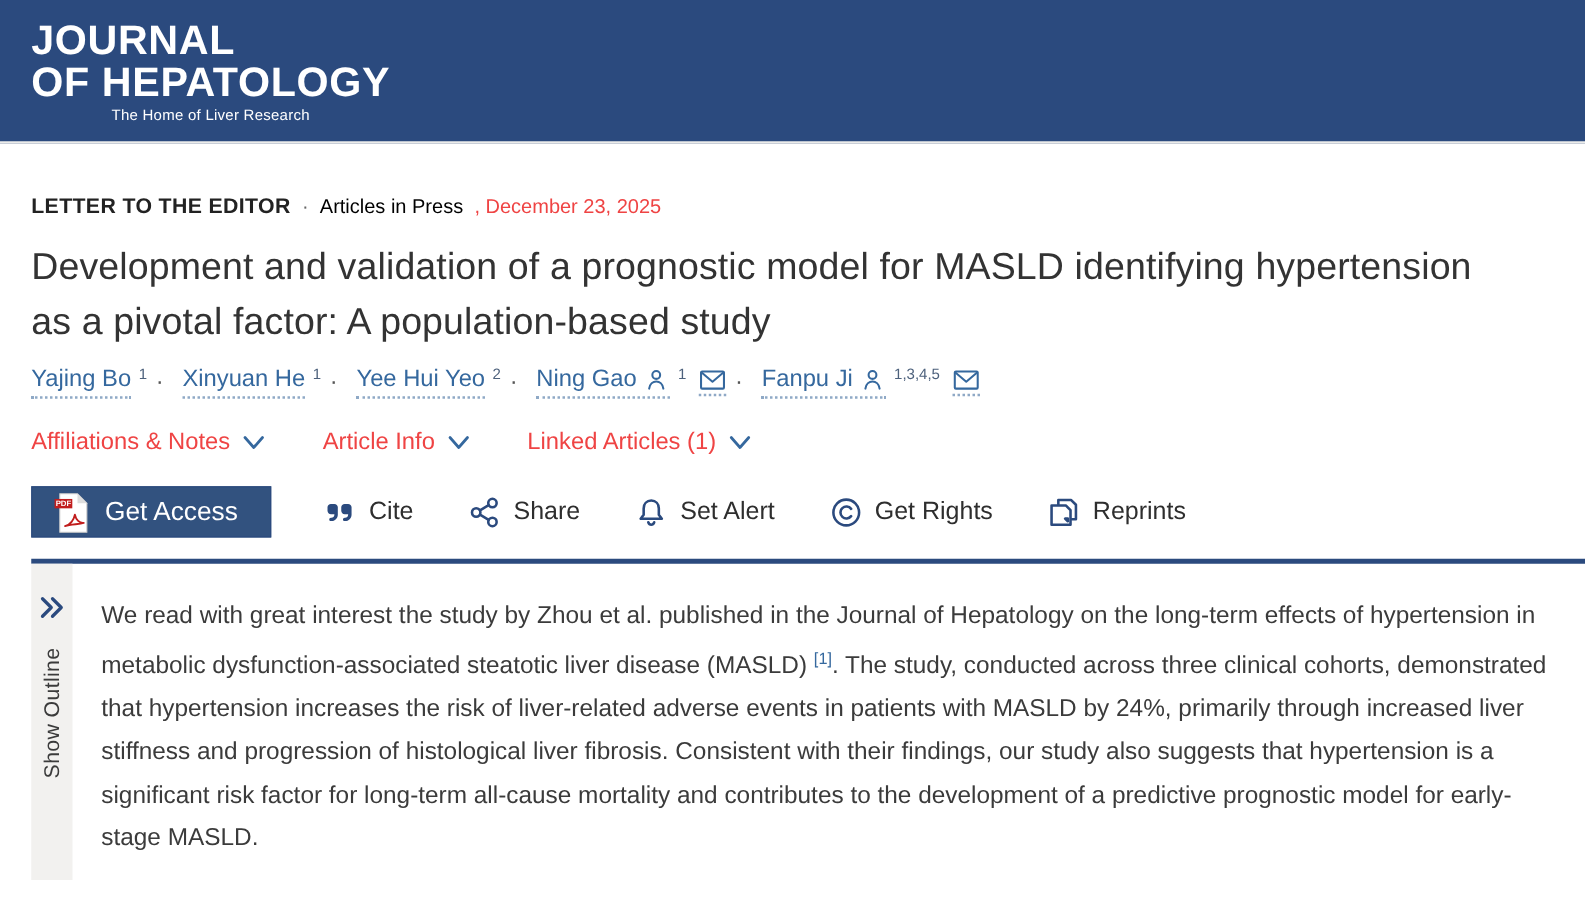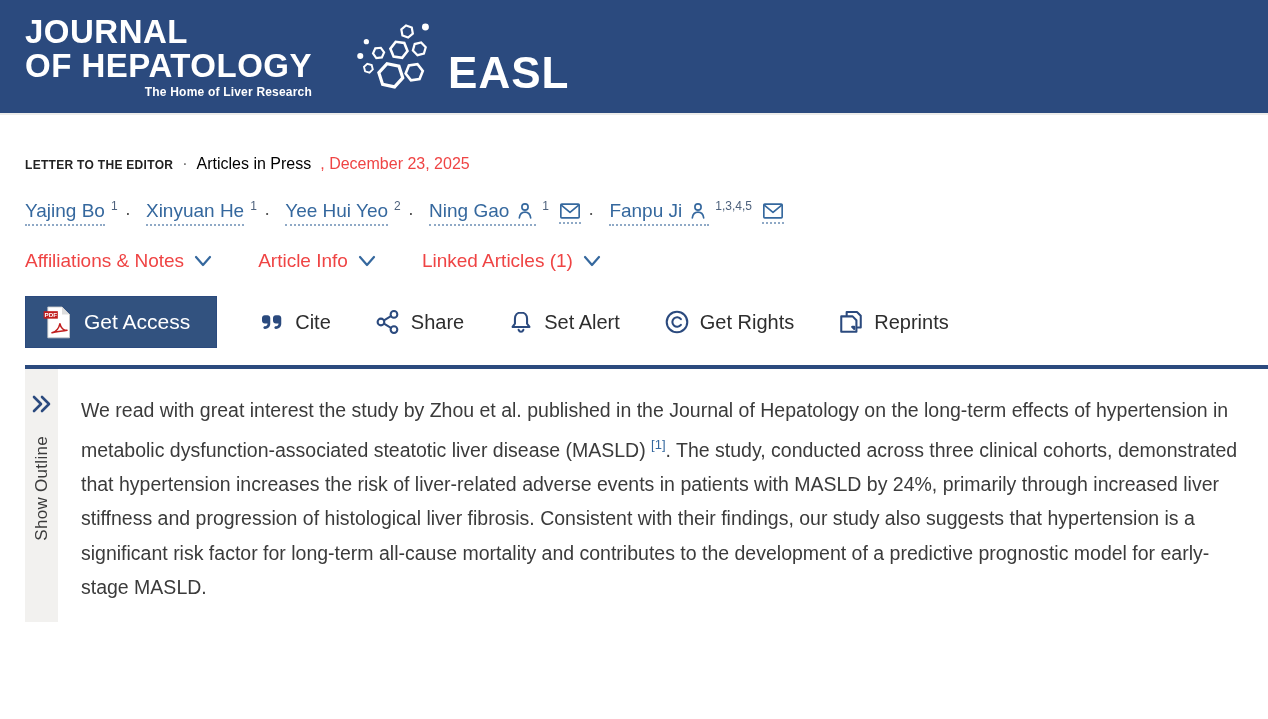--- a/index.html
+++ b/index.html
@@ -8,37 +8,37 @@
     font-family: "Liberation Sans", sans-serif;
     background:#ffffff; color:#3b3b3b; overflow:hidden;
   }
   
   .masthead {
     height:115px; background:#2b4a7e; display:flex; align-items:center;
     padding-left:25px; border-bottom:2px solid #ececea;
   }
   .logo-block { color:#fff; line-height:1.04; }
   .logo-line { font-size:33px; font-weight:700; letter-spacing:0.5px; }
-  .logo-tagline { font-size:12px; font-weight:700; text-align:right; margin-top:2px; letter-spacing:0.2px; }
+  .logo-tagline { font-size:12px; font-weight:400; text-align:center; margin-top:2px; letter-spacing:0.2px; }
   .easl-block { display:flex; align-items:flex-end; margin-left:34px; height:92px; }
   .easl-hexes { width:112px; height:84px; margin-bottom:2px; }
   .easl-word { color:#fff; font-size:44px; font-weight:800; letter-spacing:1px; margin-left:-10px; line-height:1; margin-bottom:8px; }
   
   .main { padding-left:25px; }
   .meta-row { margin-top:40px; font-size:16px; color:#333; display:flex; align-items:baseline; gap:9px; }
-  .meta-section { font-weight:700; font-size:12px; color:#222; letter-spacing:0.3px; }
+  .meta-section { font-weight:700; font-size:17px; color:#222; letter-spacing:0.3px; }
   .meta-sep { color:#666; }
   .meta-link { color:#000000; text-decoration:none; cursor:pointer; }
   .meta-date { color:#ef4444; }
   .article-title {
     margin-top:17px; font-size:30px; line-height:44px; font-weight:500;
     color:#333; max-width:1165px; letter-spacing:0.1px;
   }
   
-  .authors { margin-top:27px; display:flex; align-items:center; flex-wrap:wrap; font-size:19px; }
+  .authors { margin-top:13px; display:flex; align-items:center; flex-wrap:wrap; font-size:19px; }
   .author { display:inline-flex; align-items:center; gap:4px; margin-right:6px; }
   .author-link {
     color:#35689e; text-decoration:none; cursor:pointer;
     border-bottom:2px dotted #8fa9c6; padding-bottom:2px;
     display:inline-flex; align-items:center; gap:5px;
   }
   .author-sup { font-size:12px; color:#4d617c; vertical-align:super; position:relative; top:-7px; margin-left:2px; }
   .author-sep { color:#555; margin:0 9px 0 3px; }
   .mail-link { border-bottom:2px dotted #8fa9c6; padding-bottom:2px; margin-left:6px; cursor:pointer; display:inline-flex; }
   .ico-stroke { stroke:#35689e; fill:none; stroke-width:1.8; stroke-linecap:round; stroke-linejoin:round; }
@@ -47,21 +47,21 @@
   .panel-link {
     background:none; border:none; font-family:inherit; font-size:19px; color:#ef4444;
     display:inline-flex; align-items:center; gap:10px; cursor:pointer; padding:0;
   }
   .chev { stroke:#35689e; fill:none; stroke-width:2.2; stroke-linecap:round; stroke-linejoin:round; }
   
   .actions { margin-top:24px; display:flex; align-items:center; gap:44px; }
   .get-access-btn {
     background:#32527f; border:1px solid #2b4a7e; color:#fff; font-family:inherit;
     font-size:21px; padding:10px 26px 10px 16px; display:inline-flex; align-items:center; gap:12px;
-    cursor:pointer; height:52px;
+    cursor:pointer; height:41px;
   }
   .action-link {
     background:none; border:none; font-family:inherit; font-size:20px; color:#2e2e2e;
     display:inline-flex; align-items:center; gap:10px; cursor:pointer; padding:0;text-align:center;
   }
   .action-ico { stroke:#2b4a7e; fill:none; stroke-width:1.9; stroke-linecap:round; stroke-linejoin:round; }
   .action-ico-fill { fill:#2b4a7e; }
   
   .content-divider { margin-top:17px; margin-left:0; height:4px; background:#2b4a7e; width:1243px; margin-left:0; }
   .divider-wrap { padding-left:25px; }
@@ -84,50 +84,32 @@
 </style>
 </head>
 <body>
 
 <div class="masthead">
   <div class="logo-block">
     <div class="logo-line">JOURNAL</div>
     <div class="logo-line">OF HEPATOLOGY</div>
     <div class="logo-tagline">The Home of Liver Research</div>
   </div>
-  <div class="easl-block">
-    <svg class="easl-hexes" viewBox="0 0 110 72">
-      <g stroke="#ffffff" fill="none">
-        <polygon points="1,0 .5,.866 -.5,.866 -1,0 -.5,-.866 .5,-.866" transform="translate(44 52) scale(12) rotate(12)" stroke-width="0.26"></polygon>
-        <polygon points="1,0 .5,.866 -.5,.866 -1,0 -.5,-.866 .5,-.866" transform="translate(67 49) scale(8.5) rotate(-8)" stroke-width="0.3"></polygon>
-        <polygon points="1,0 .5,.866 -.5,.866 -1,0 -.5,-.866 .5,-.866" transform="translate(52 27) scale(8.5) rotate(8)" stroke-width="0.3"></polygon>
-        <polygon points="1,0 .5,.866 -.5,.866 -1,0 -.5,-.866 .5,-.866" transform="translate(72 26) scale(6.5) rotate(-14)" stroke-width="0.34"></polygon>
-        <polygon points="1,0 .5,.866 -.5,.866 -1,0 -.5,-.866 .5,-.866" transform="translate(60 9) scale(6) rotate(20)" stroke-width="0.36"></polygon>
-        <polygon points="1,0 .5,.866 -.5,.866 -1,0 -.5,-.866 .5,-.866" transform="translate(32 30) scale(5.5) rotate(-6)" stroke-width="0.38"></polygon>
-        <polygon points="1,0 .5,.866 -.5,.866 -1,0 -.5,-.866 .5,-.866" transform="translate(22 45) scale(4.5) rotate(16)" stroke-width="0.42"></polygon>
-      </g>
-      <g fill="#ffffff">
-        <circle cx="78" cy="4.5" r="3.4"></circle>
-        <circle cx="14" cy="33" r="3"></circle>
-        <circle cx="20" cy="19" r="2.6"></circle>
-      </g>
-    </svg>
-    <div class="easl-word">EASL</div>
-  </div>
 </div>
 
 <div class="main">
 
   <div class="meta-row">
     <span class="meta-section">LETTER TO THE EDITOR</span>
     <span class="meta-sep">·</span>
     <a class="meta-link">Articles in Press</a>
     <span class="meta-date">, December 23, 2025</span>
   </div>
 
+  <h1 class="article-title">Development and validation of a prognostic model for MASLD identifying hypertension as a pivotal factor: A population-based study</h1>
 
   <div class="authors">
     <span class="author">
       <a class="author-link">
           <span>Yajing Bo</span>
         </a>
       <span class="author-sup">1</span>
       <span class="author-sep">·</span>
     </span>
     <span class="author">

